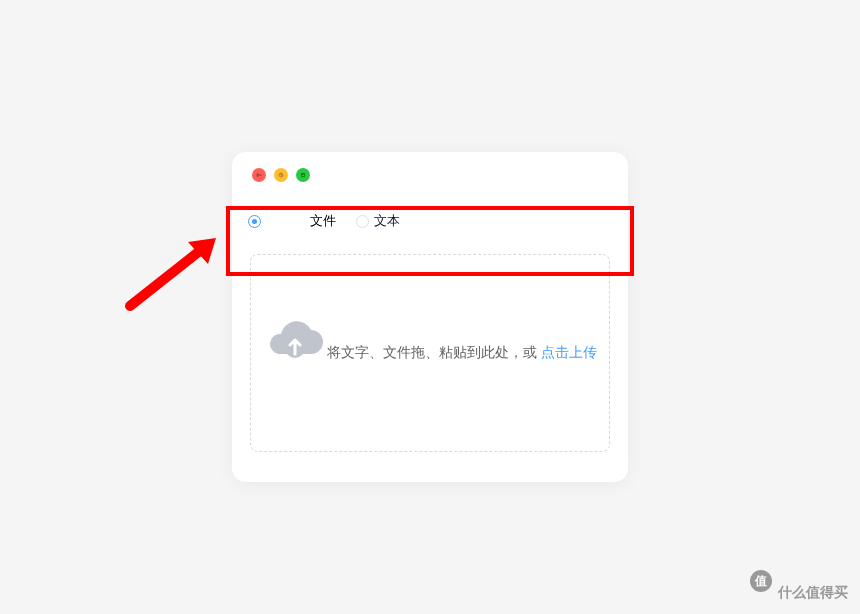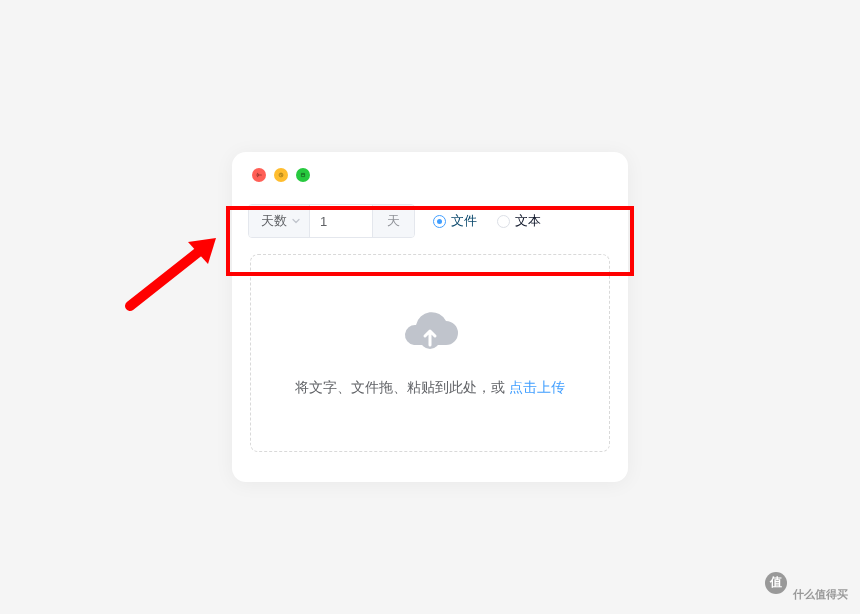--- a/index.html
+++ b/index.html
@@ -76,30 +76,30 @@
       display: flex; align-items: center; justify-content: center;
       width: 42px;
       font-size: 13px;
       color: #909399;
     }
     .radios { display: flex; gap: 20px; align-items: center; }
     .radio { display: flex; align-items: center; gap: 5px; font-size: 13px; cursor: pointer; }
     .radio .dot { width: 13px; height: 13px; border-radius: 50%; border: 1px solid #dcdfe6; position: relative; }
     .radio.checked .dot { border-color: #409eff; }
     .radio.checked .dot::after { content:""; position:absolute; inset:3px; border-radius:50%; background:#409eff; }
-    .radio.checked .lbl { color: #0c4a6e; }
+    .radio.checked .lbl { color: #000000; margin-left: 44px; }
     .radio .lbl { color: #0f172a; }
 
     .dropzone {
       margin: 0 18px 20px 18px;
       border: 1px dashed #d9d9d9;
       border-radius: 8px;
       height: 198px;
       display: flex;
-      flex-direction: column;
+      flex-direction: row;
       align-items: center;
       justify-content: center;
       color: #909399;
       text-align: center;
     }
     .cloud { color: #c0c4cc; margin-bottom: 18px; }
     .dz-line { font-size: 14px; color: #606266; }
     .dz-link { color: #409eff; cursor: pointer; }
     .dz-sub { font-size: 11px; color: #a8abb2; margin-top: 8px; }
 
@@ -125,21 +125,21 @@
       bottom: 12px;
       display: flex;
       align-items: center;
       gap: 6px;
     }
     .watermark .badge {
       width: 22px; height: 22px; border-radius: 50%;
       background: #999; color: #fff; font-size: 12px; font-weight: bold;
       display:flex; align-items:center; justify-content:center;
     }
-    .watermark .wm-text { font-size: 11px; font-weight: 600; color: #999; margin-top: 24px; }
+    .watermark .wm-text { font-size: 14px; font-weight: 600; color: #999; margin-top: 24px; }
   </style>
 </head>
 <body>
 
 <div class="card">
   <div class="titlebar">
     <div class="wbtn red">
       <svg viewBox="0 0 10 10" width="8" height="8">
           <path d="M2 5 L8 5 M5 5 L3 3 M5 5 L3 7" stroke="#a63b33" stroke-width="1.3" fill="none" stroke-linecap="round"></path>
         </svg>
@@ -151,30 +151,20 @@
         </svg>
     </div>
     <div class="wbtn green">
       <svg viewBox="0 0 10 10" width="8" height="8">
           <path d="M3 3 h4 v4 h-4 z M3 4.2 h4" fill="none" stroke="#186b23" stroke-width="1"></path>
         </svg>
     </div>
   </div>
 
   <div class="controls-row">
-    <div class="input-group">
-      <div class="select-box">
-        <span>天数</span>
-        <svg class="chev" viewBox="0 0 10 10">
-            <path d="M2 3.5 L5 6.5 L8 3.5" fill="none" stroke="#c0c4cc" stroke-width="1.2" stroke-linecap="round" stroke-linejoin="round"></path>
-          </svg>
-      </div>
-      <input class="num-input" value="1" style="">
-      <div class="suffix">天</div>
-    </div>
     <div class="radios">
       <div class="radio checked">
         <span class="dot"></span>
         <span class="lbl">文件</span>
       </div>
       <div class="radio">
         <span class="dot"></span>
         <span class="lbl">文本</span>
       </div>
     </div>

